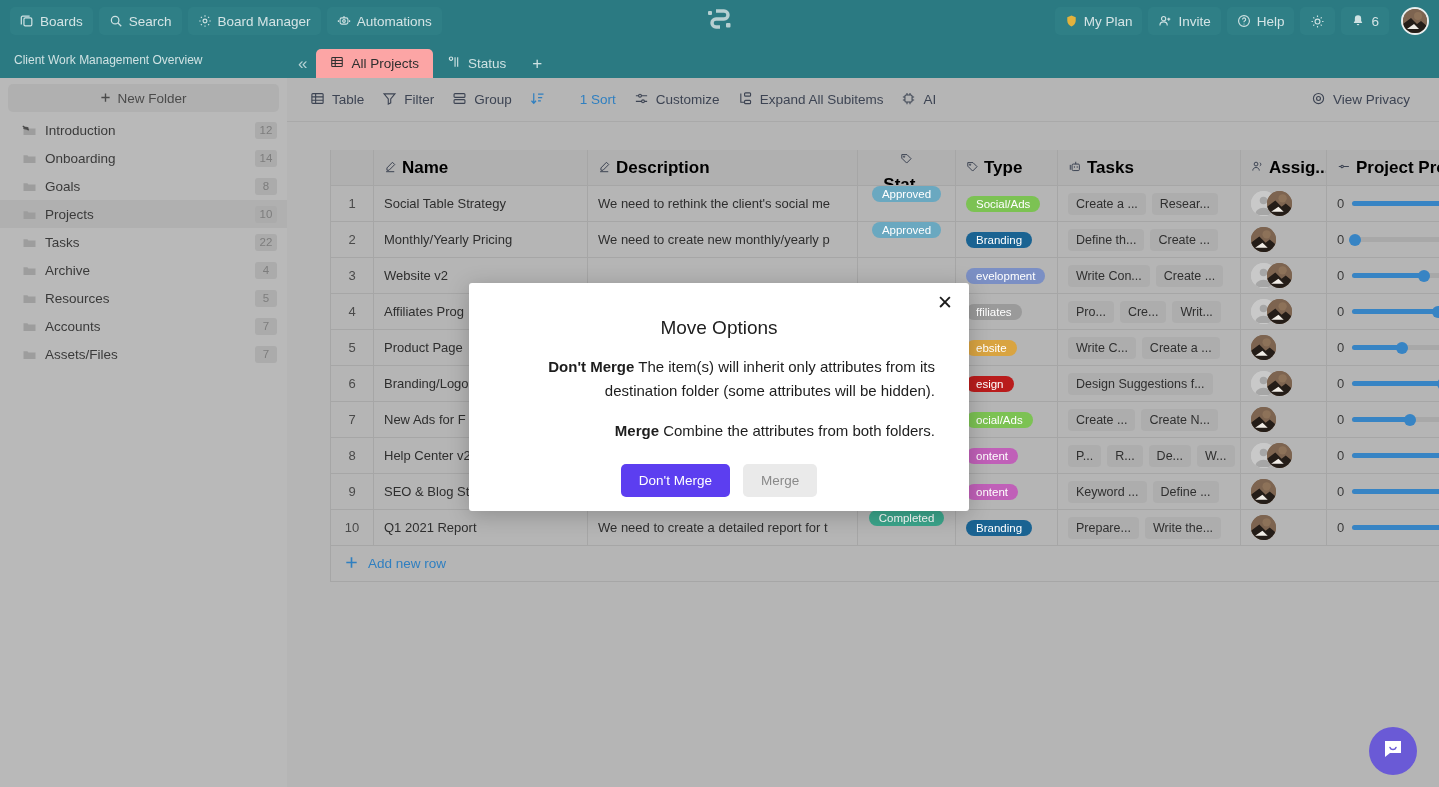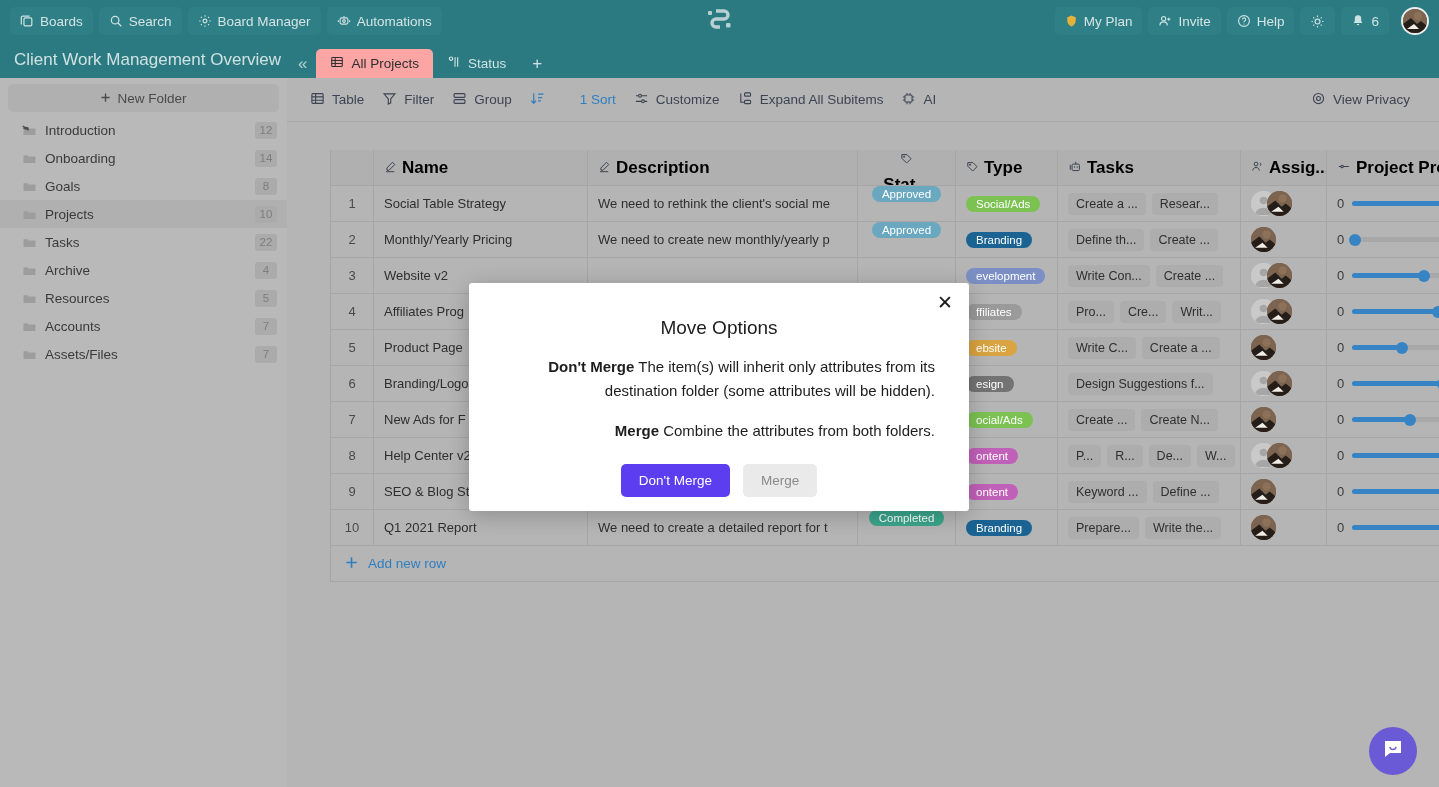--- a/index.html
+++ b/index.html
@@ -37,21 +37,21 @@
   }
   .bell-count { font-size: 13.5px; }
 
   
   .sidebar {
     position: absolute; top: 42px; left: 0; width: 287px; height: 745px;
     background: #b9b9b9; z-index: 10;
   }
   .sb-title {
     height: 36px; background: #2b7a82; color: #cfe2e3;
-    font-size: 17px; display: flex; align-items: center;
+    font-size: 12px; display: flex; align-items: center;
     padding-left: 14px;
   }
   .new-folder {
     margin: 6px 8px 4px 8px; height: 28px; border-radius: 5px;
     background: #b0b0b0; color: #4b4b4b; font-size: 13.5px;
     display: flex; align-items: center; justify-content: center; gap: 6px;
     cursor: pointer;
   }
   .folder-row {
     height: 28px; display: flex; align-items: center;
@@ -769,21 +769,21 @@
                 <span class="prog-knob" style="left:40%"></span>
               </span>
             </div>
           </div>
           <div class="trow">
             <div class="tcell c-idx">6</div>
             <div class="tcell c-name">Branding/Logo</div>
             <div class="tcell c-desc"></div>
             <div class="tcell c-stat"></div>
             <div class="tcell c-type">
-              <span class="pill" style="background:#737373">esign</span>
+              <span class="pill" style="background:#b91c1c">esign</span>
             </div>
             <div class="tcell c-task">
               <span class="chip">Design Suggestions f...</span>
             </div>
             <div class="tcell c-asg">
               <span class="avstack">
                 <span class="av ghost"><svg width="25" height="25" viewBox="0 0 24 24">
                     <rect width="24" height="24" fill="#c9c9c9"></rect>
                     <circle cx="12" cy="9" r="3.6" fill="#a6a6a6"></circle>
                     <path d="M4 23c0-4.2 3.6-7 8-7s8 2.8 8 7z" fill="#a6a6a6"></path>

